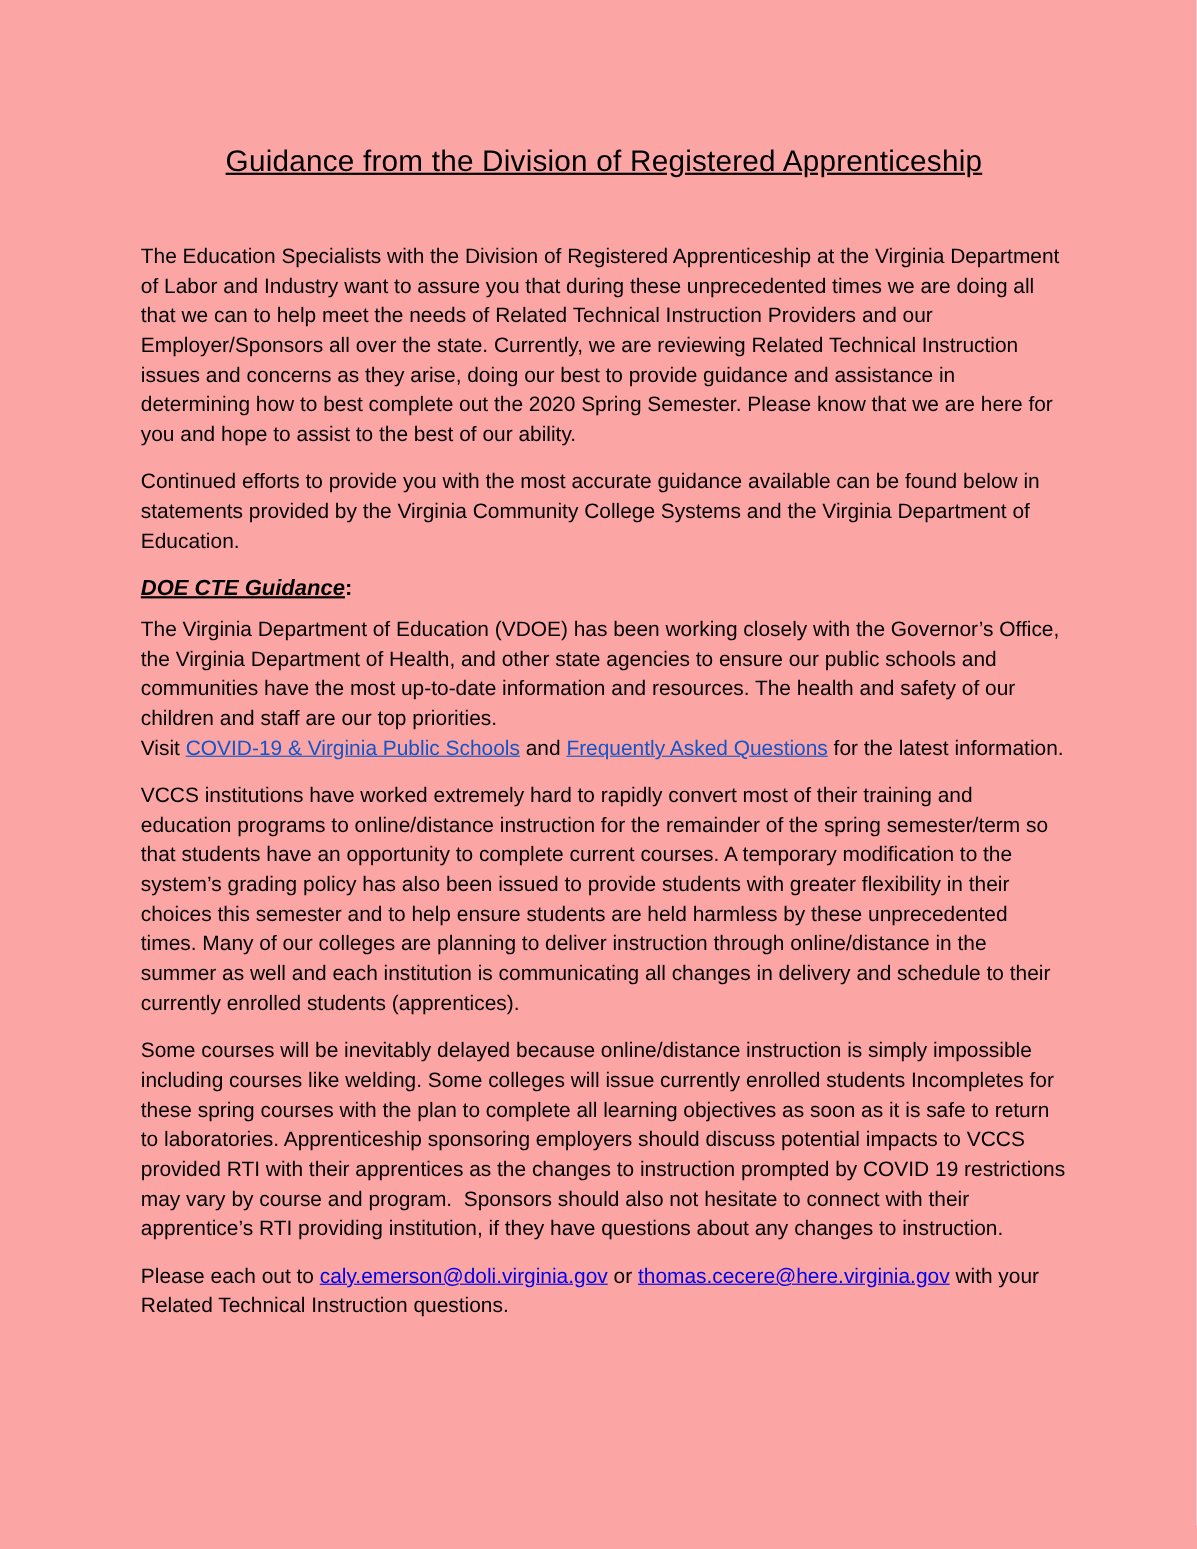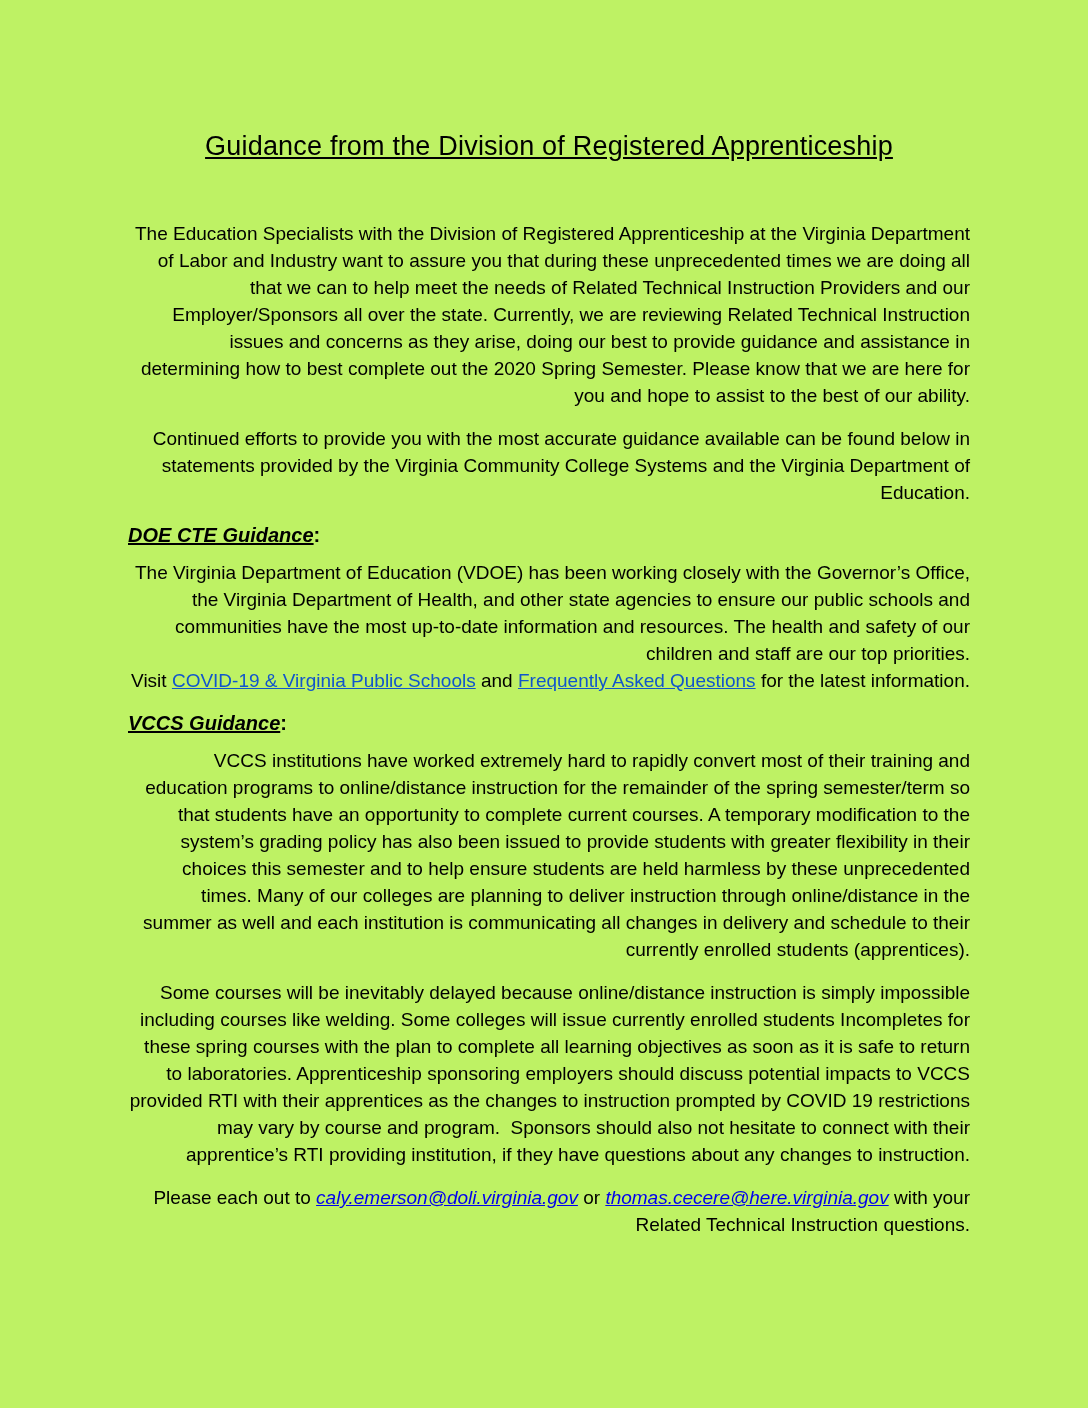--- a/index.html
+++ b/index.html
@@ -5,42 +5,42 @@
   * { margin: 0; padding: 0; box-sizing: border-box; }
   html, body {
     background: #ffffff;
     font-family: "Liberation Sans", "DejaVu Sans", sans-serif;
     color: #000000;
   }
   .page {
     position: relative;
     width: 1088px;
     height: 1408px;
-    background: #bef264;
+    background: #fca5a5;
     overflow: hidden;
   }
   .content {
     position: absolute;
     left: 128px;
     top: 131px;
     width: 842px;
   }
   .doc-title {
     font-size: 27px;
     font-weight: 400;
     text-align: center;
     text-decoration: underline;
     margin-bottom: 58px;
     letter-spacing: 0.2px;
   }
   p.body-text {
     font-size: 19px;
     line-height: 27px;
     margin-bottom: 16px;
-    text-align: right;
+    text-align: left;
     white-space: pre-wrap;
   }
   .section-heading {
     font-size: 20px;
     line-height: 27px;
     font-weight: 700;
     margin: 4px 0 10px 0;
   }
   .section-heading .underlined {
     text-decoration: underline;
@@ -51,40 +51,38 @@
   }
   a.doc-link {
     color: #1155cc;
     text-decoration: underline;
     cursor: pointer;
   }
   a.email-link {
     color: #0000ee;
     text-decoration: underline;
     cursor: pointer;
-    font-style: italic;
   }
 </style>
 </head>
 <body>
 
 <div class="page">
   <div class="content">
 
     <h1 class="doc-title">Guidance from the Division of Registered Apprenticeship</h1>
 
     <p class="body-text">The Education Specialists with the Division of Registered Apprenticeship at the Virginia Department of Labor and Industry want to assure you that during these unprecedented times we are doing all that we can to help meet the needs of Related Technical Instruction Providers and our Employer/Sponsors all over the state. Currently, we are reviewing Related Technical Instruction issues and concerns as they arise, doing our best to provide guidance and assistance in determining how to best complete out the 2020 Spring Semester. Please know that we are here for you and hope to assist to the best of our ability.</p>
 
     <p class="body-text">Continued efforts to provide you with the most accurate guidance available can be found below in statements provided by the Virginia Community College Systems and the Virginia Department of Education.</p>
 
     <div class="section-heading"><span class="underlined">DOE CTE Guidance</span><span>:</span></div>
 
     <p class="body-text"><span>The Virginia Department of Education (VDOE) has been working closely with the Governor’s Office, the Virginia Department of Health, and other state agencies to ensure our public schools and communities have the most up-to-date information and resources. The health and safety of our children and staff are our top priorities.</span><br><span>Visit </span><a class="doc-link">COVID-19 &amp; Virginia Public Schools</a><span> and </span><a class="doc-link">Frequently Asked Questions</a><span> for the latest information.</span></p>
 
-    <div class="section-heading vccs-heading"><span class="underlined">VCCS Guidance</span><span>:</span></div>
 
     <p class="body-text">VCCS institutions have worked extremely hard to rapidly convert most of their training and education programs to online/distance instruction for the remainder of the spring semester/term so that students have an opportunity to complete current courses. A temporary modification to the system’s grading policy has also been issued to provide students with greater flexibility in their choices this semester and to help ensure students are held harmless by these unprecedented times. Many of our colleges are planning to deliver instruction through online/distance in the summer as well and each institution is communicating all changes in delivery and schedule to their currently enrolled students (apprentices).</p>
 
     <p class="body-text">Some courses will be inevitably delayed because online/distance instruction is simply impossible including courses like welding. Some colleges will issue currently enrolled students Incompletes for these spring courses with the plan to complete all learning objectives as soon as it is safe to return to laboratories. Apprenticeship sponsoring employers should discuss potential impacts to VCCS provided RTI with their apprentices as the changes to instruction prompted by COVID 19 restrictions may vary by course and program.&nbsp; Sponsors should also not hesitate to connect with their apprentice’s RTI providing institution, if they have questions about any changes to instruction.</p>
 
     <p class="body-text"><span>Please each out to </span><a class="email-link">caly.emerson@doli.virginia.gov</a><span> or </span><a class="email-link">thomas.cecere@here.virginia.gov</a><span> with your Related Technical Instruction questions.</span></p>
 
   </div>
 </div>
 

